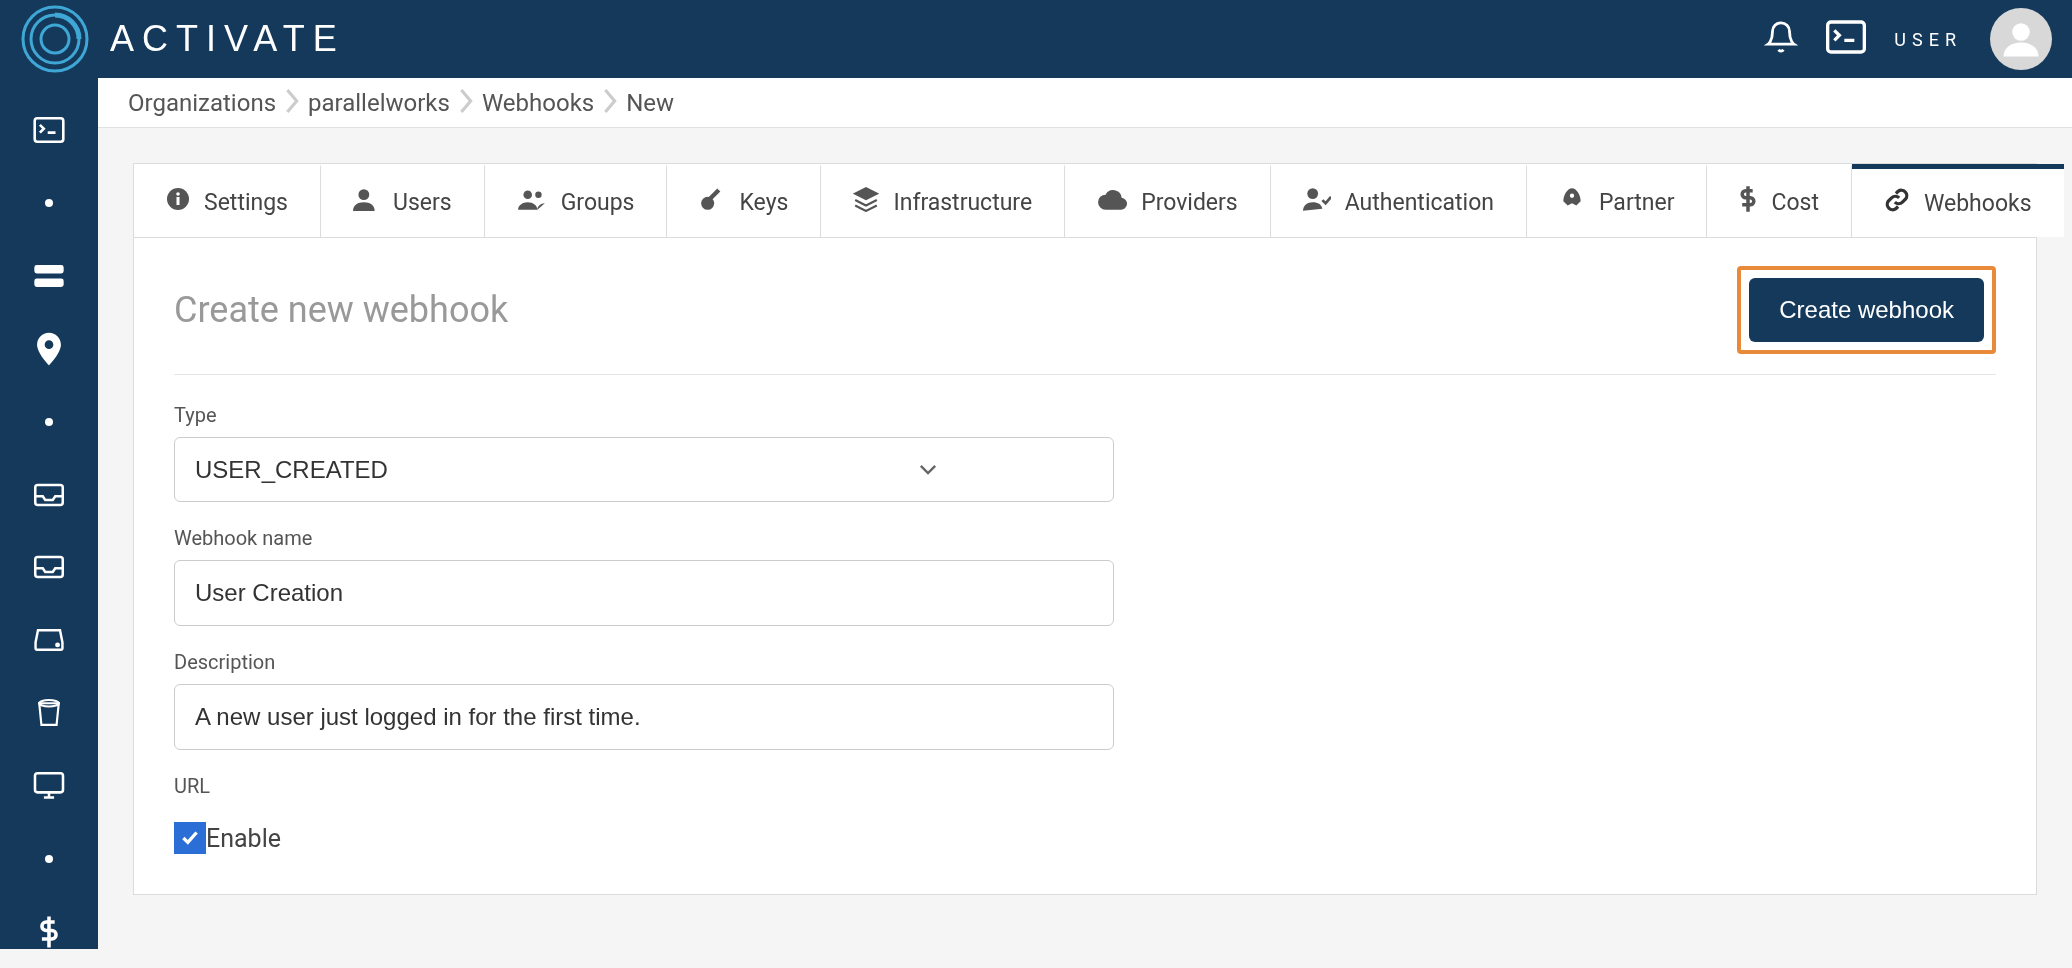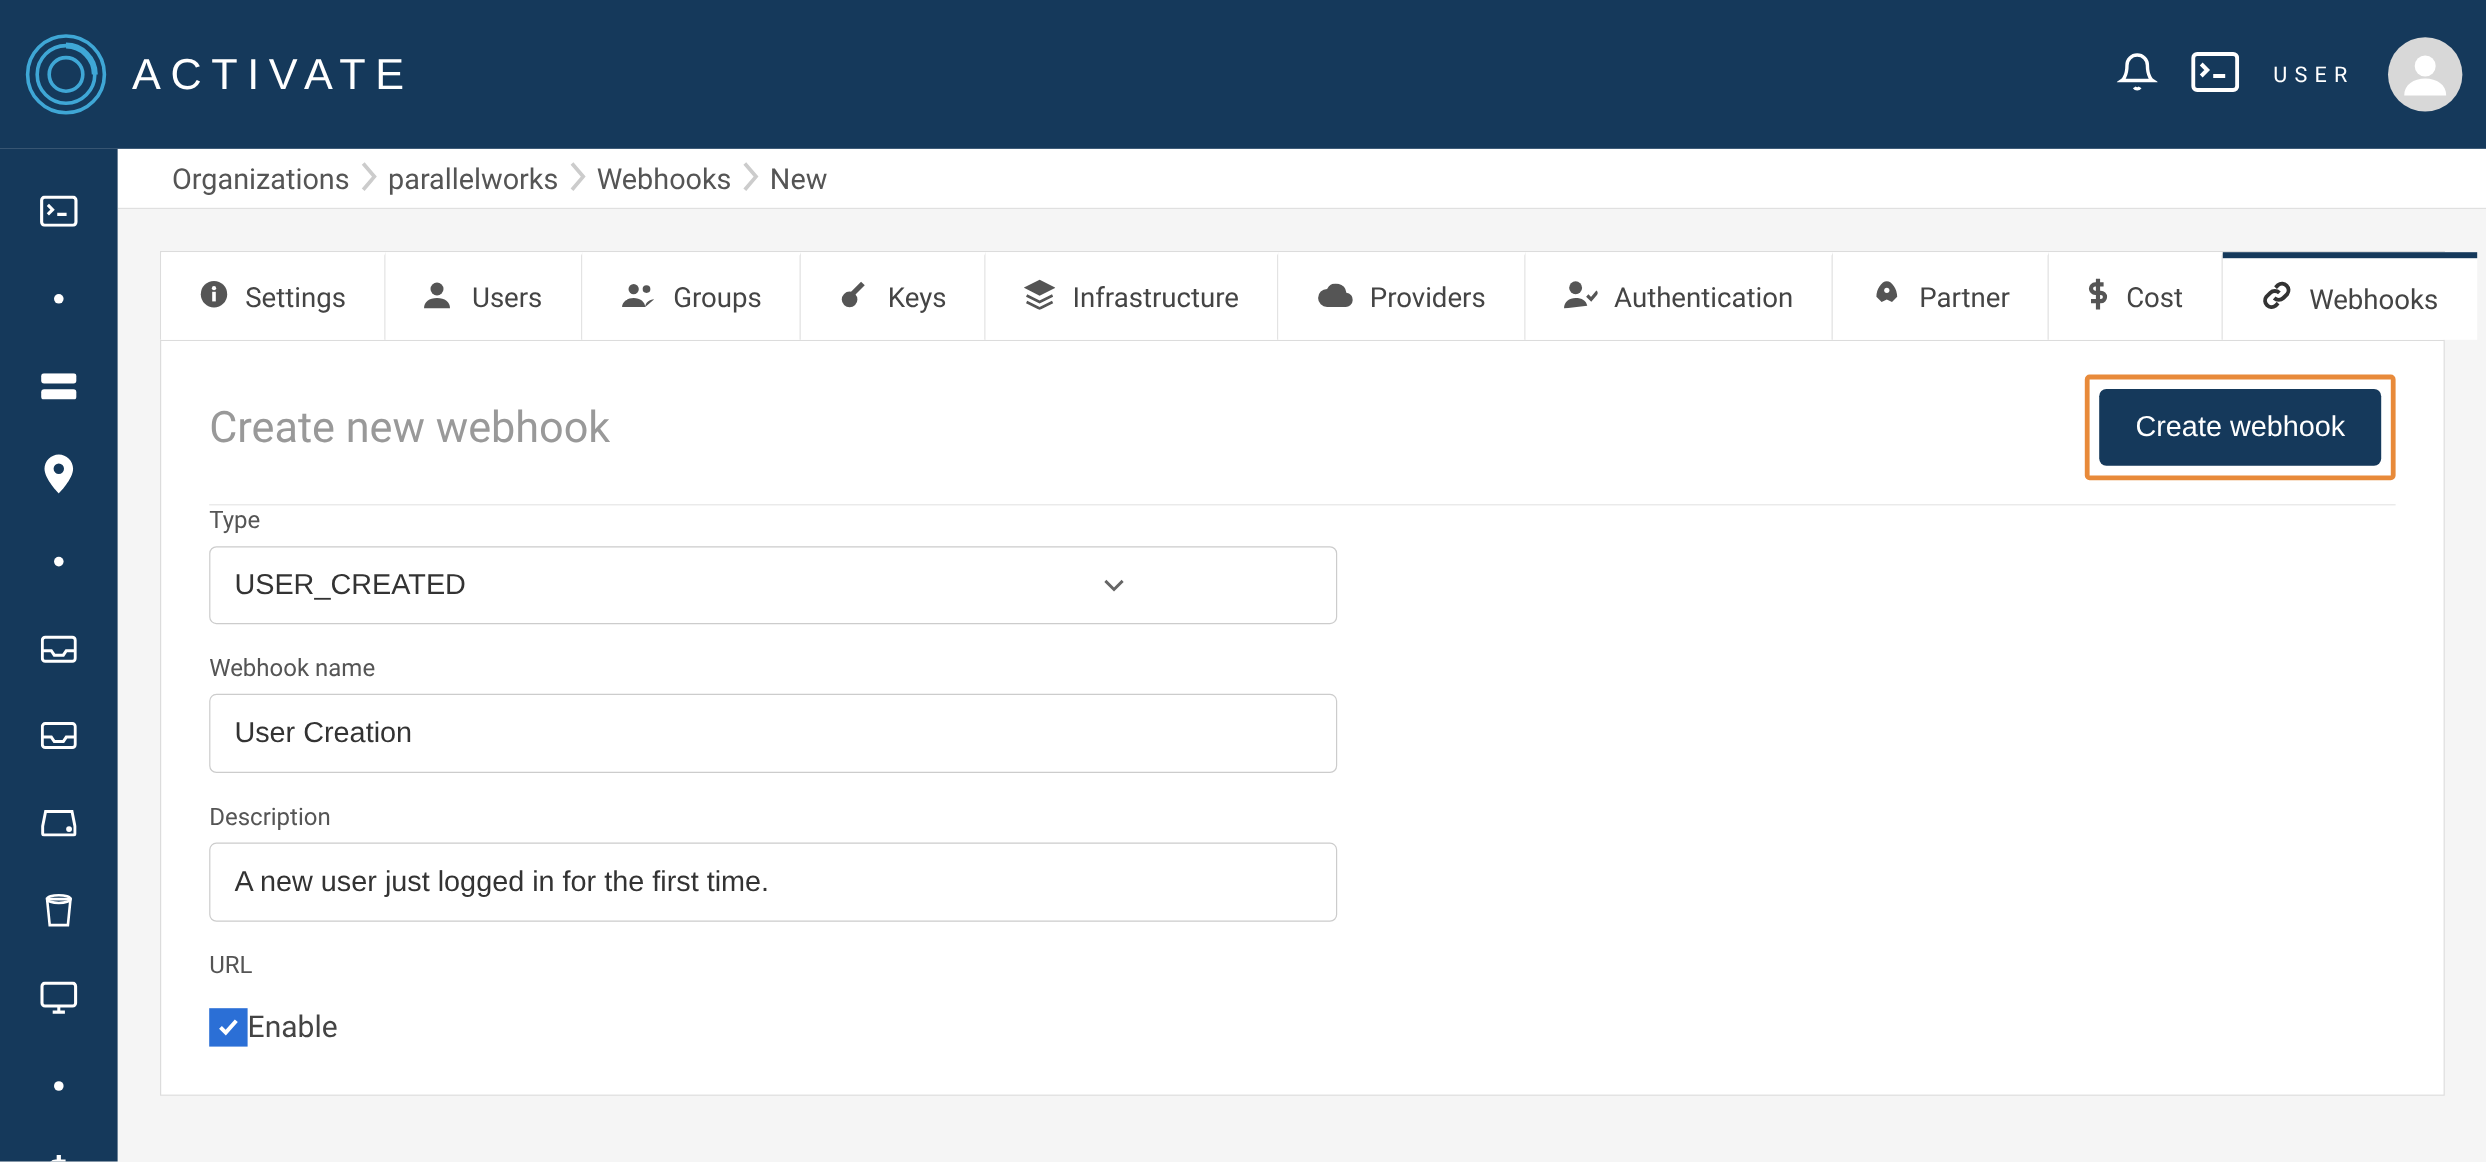--- a/index.html
+++ b/index.html
@@ -5,21 +5,21 @@
   * { box-sizing: border-box; margin: 0; padding: 0; }
   body {
     font-family: -apple-system, BlinkMacSystemFont, "Segoe UI", Roboto, "Helvetica Neue", Arial, sans-serif;
     background: #f5f5f5;
     width: 2072px;
     height: 968px;
     overflow: hidden;
   }
   .header {
     background: #15395b;
-    height: 124px;
+    height: 78px;
     display: flex;
     align-items: center;
     padding: 0 20px;
     justify-content: space-between;
   }
   .logo-area {
     display: flex;
     align-items: center;
     gap: 20px;
   }
@@ -92,21 +92,21 @@
   }
   .main {
     flex: 1;
     background: #fff;
     overflow: auto;
   }
   .breadcrumb {
     display: flex;
     align-items: center;
     height: 50px;
-    padding: 0 45px;
+    padding: 0 30px;
     border-bottom: 1px solid #e0e0e0;
     gap: 8px;
   }
   .breadcrumb-item {
     color: #555;
     font-size: 24px;
     cursor: pointer;
   }
   .breadcrumb-sep {
     color: #ccc;
@@ -147,20 +147,21 @@
     background: #fff;
     border: 1px solid #dcdcdc;
     padding: 28px 40px 40px 40px;
   }
   .panel-head {
     display: flex;
     justify-content: space-between;
     align-items: center;
     border-bottom: 1px solid #e5e5e5;
     padding-bottom: 20px;
+    margin-bottom: 28px;
   }
   .panel-title {
     color: #999;
     font-size: 36px;
     font-weight: 400;
   }
   .create-btn-wrapper {
     border: 4px solid #e88a3a;
     border-radius: 4px;
     padding: 8px;

